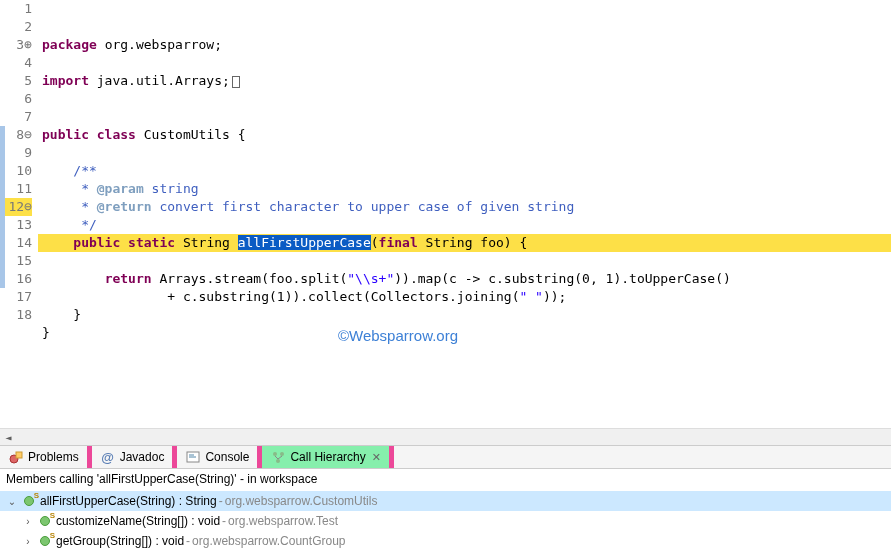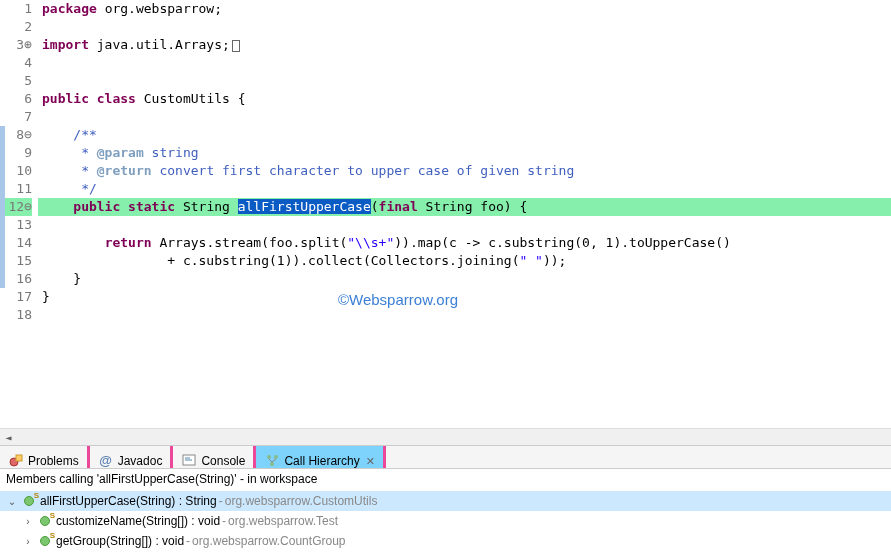--- a/index.html
+++ b/index.html
@@ -1,37 +1,37 @@
 <!DOCTYPE html>
 <html><head>
 <meta charset="utf-8">
 <style>
 * { margin: 0; padding: 0; box-sizing: border-box; }
 body { font-family: Consolas, monospace; font-size: 13px; background: #fff; width: 891px; height: 553px; overflow: hidden; display: flex; flex-direction: column; }
 .editor { flex: 1; display: flex; overflow: hidden; background: #fff; position: relative; }
 .gutter { width: 38px; background: #fff; border-right: none; text-align: right; padding-right: 6px; color: #787878; user-select: none; font-family: Consolas, monospace; }
 .line { height: 18px; line-height: 18px; }
-.code { flex: 1; font-family: Consolas, monospace; position: relative; }
+.code { flex: 1; font-family: Consolas, monospace; position: relative; margin-top: 36px; }
 .code .line { padding-left: 4px; white-space: pre; }
 .kw { color: #7f0055; font-weight: bold; }
 .cmt { color: #3f5fbf; }
 .cmt-tag { color: #7f9fbf; font-weight: bold; }
 .str { color: #2a00ff; }
 .ital { }
 .sel { background: #0a5bc4; color: #fff; }
-.hl-line { background: #86efac; }
+.hl-line { background: #fde047; }
 .left-marker { position: absolute; left: 0; top: 0; width: 5px; background: #a8c6e8; }
 .left-marker.m1 { top: calc(18px * 7); height: calc(18px * 9); }
 .watermark { position: absolute; color: #3d80d6; font-family: Liberation Sans, sans-serif; font-size: 15px; left: 300px; top: calc(18px * 16 + 3px); }
 .scrollbar-h { height: 17px; background: #f0f0f0; border-top: 1px solid #ddd; display: flex; align-items: center; }
 .scroll-arrow { width: 17px; height: 17px; display: flex; align-items: center; justify-content: center; color: #606060; font-size: 10px; }
 .tabs { display: flex; background: #f5f5f5; border-top: 1px solid #ccc; border-bottom: 1px solid #ccc; height: 24px; align-items: stretch; }
-.tab { display: flex; align-items: flex-end; padding: 0 8px; gap: 4px; border-right: 3px solid #ec4899; font-family: 'Segoe UI', Tahoma, sans-serif; font-size: 12px; cursor: pointer; }
+.tab { display: flex; align-items: center; padding: 0 8px; gap: 4px; border-right: 5px solid #ec4899; font-family: 'Segoe UI', Tahoma, sans-serif; font-size: 12px; cursor: pointer; }
 .tab.active { background: #fff; position: relative; }
-.tab.highlight { background: #7dd3fc; }
+.tab.highlight { background: #86efac; }
 .tab-icon { width: 16px; height: 16px; display: inline-flex; align-items: center; justify-content: center; }
 .close-x { font-size: 11px; color: #666; padding-left: 2px; }
 .panel-header { padding: 3px 6px; font-family: 'Segoe UI', Tahoma, sans-serif; font-size: 12px; }
 .tree { font-family: 'Segoe UI', Tahoma, sans-serif; font-size: 12px; padding: 2px 0; }
 .tree-row { display: flex; align-items: center; height: 20px; padding-left: 4px; gap: 2px; }
 .tree-row.selected { background: #cce8ff; }
 .twisty { width: 16px; display: inline-flex; align-items: center; justify-content: center; color: #5a5a5a; font-size: 10px; }
 .method-icon { width: 16px; height: 16px; position: relative; display: inline-block; }
 .method-icon .ball { width: 10px; height: 10px; border-radius: 50%; background: #7cc66f; border: 1px solid #4a9d3d; position: absolute; left: 2px; top: 3px; }
 .method-icon .s { position: absolute; right: -1px; top: -2px; font-size: 8px; color: #b8860b; font-weight: bold; font-family: Arial; }

